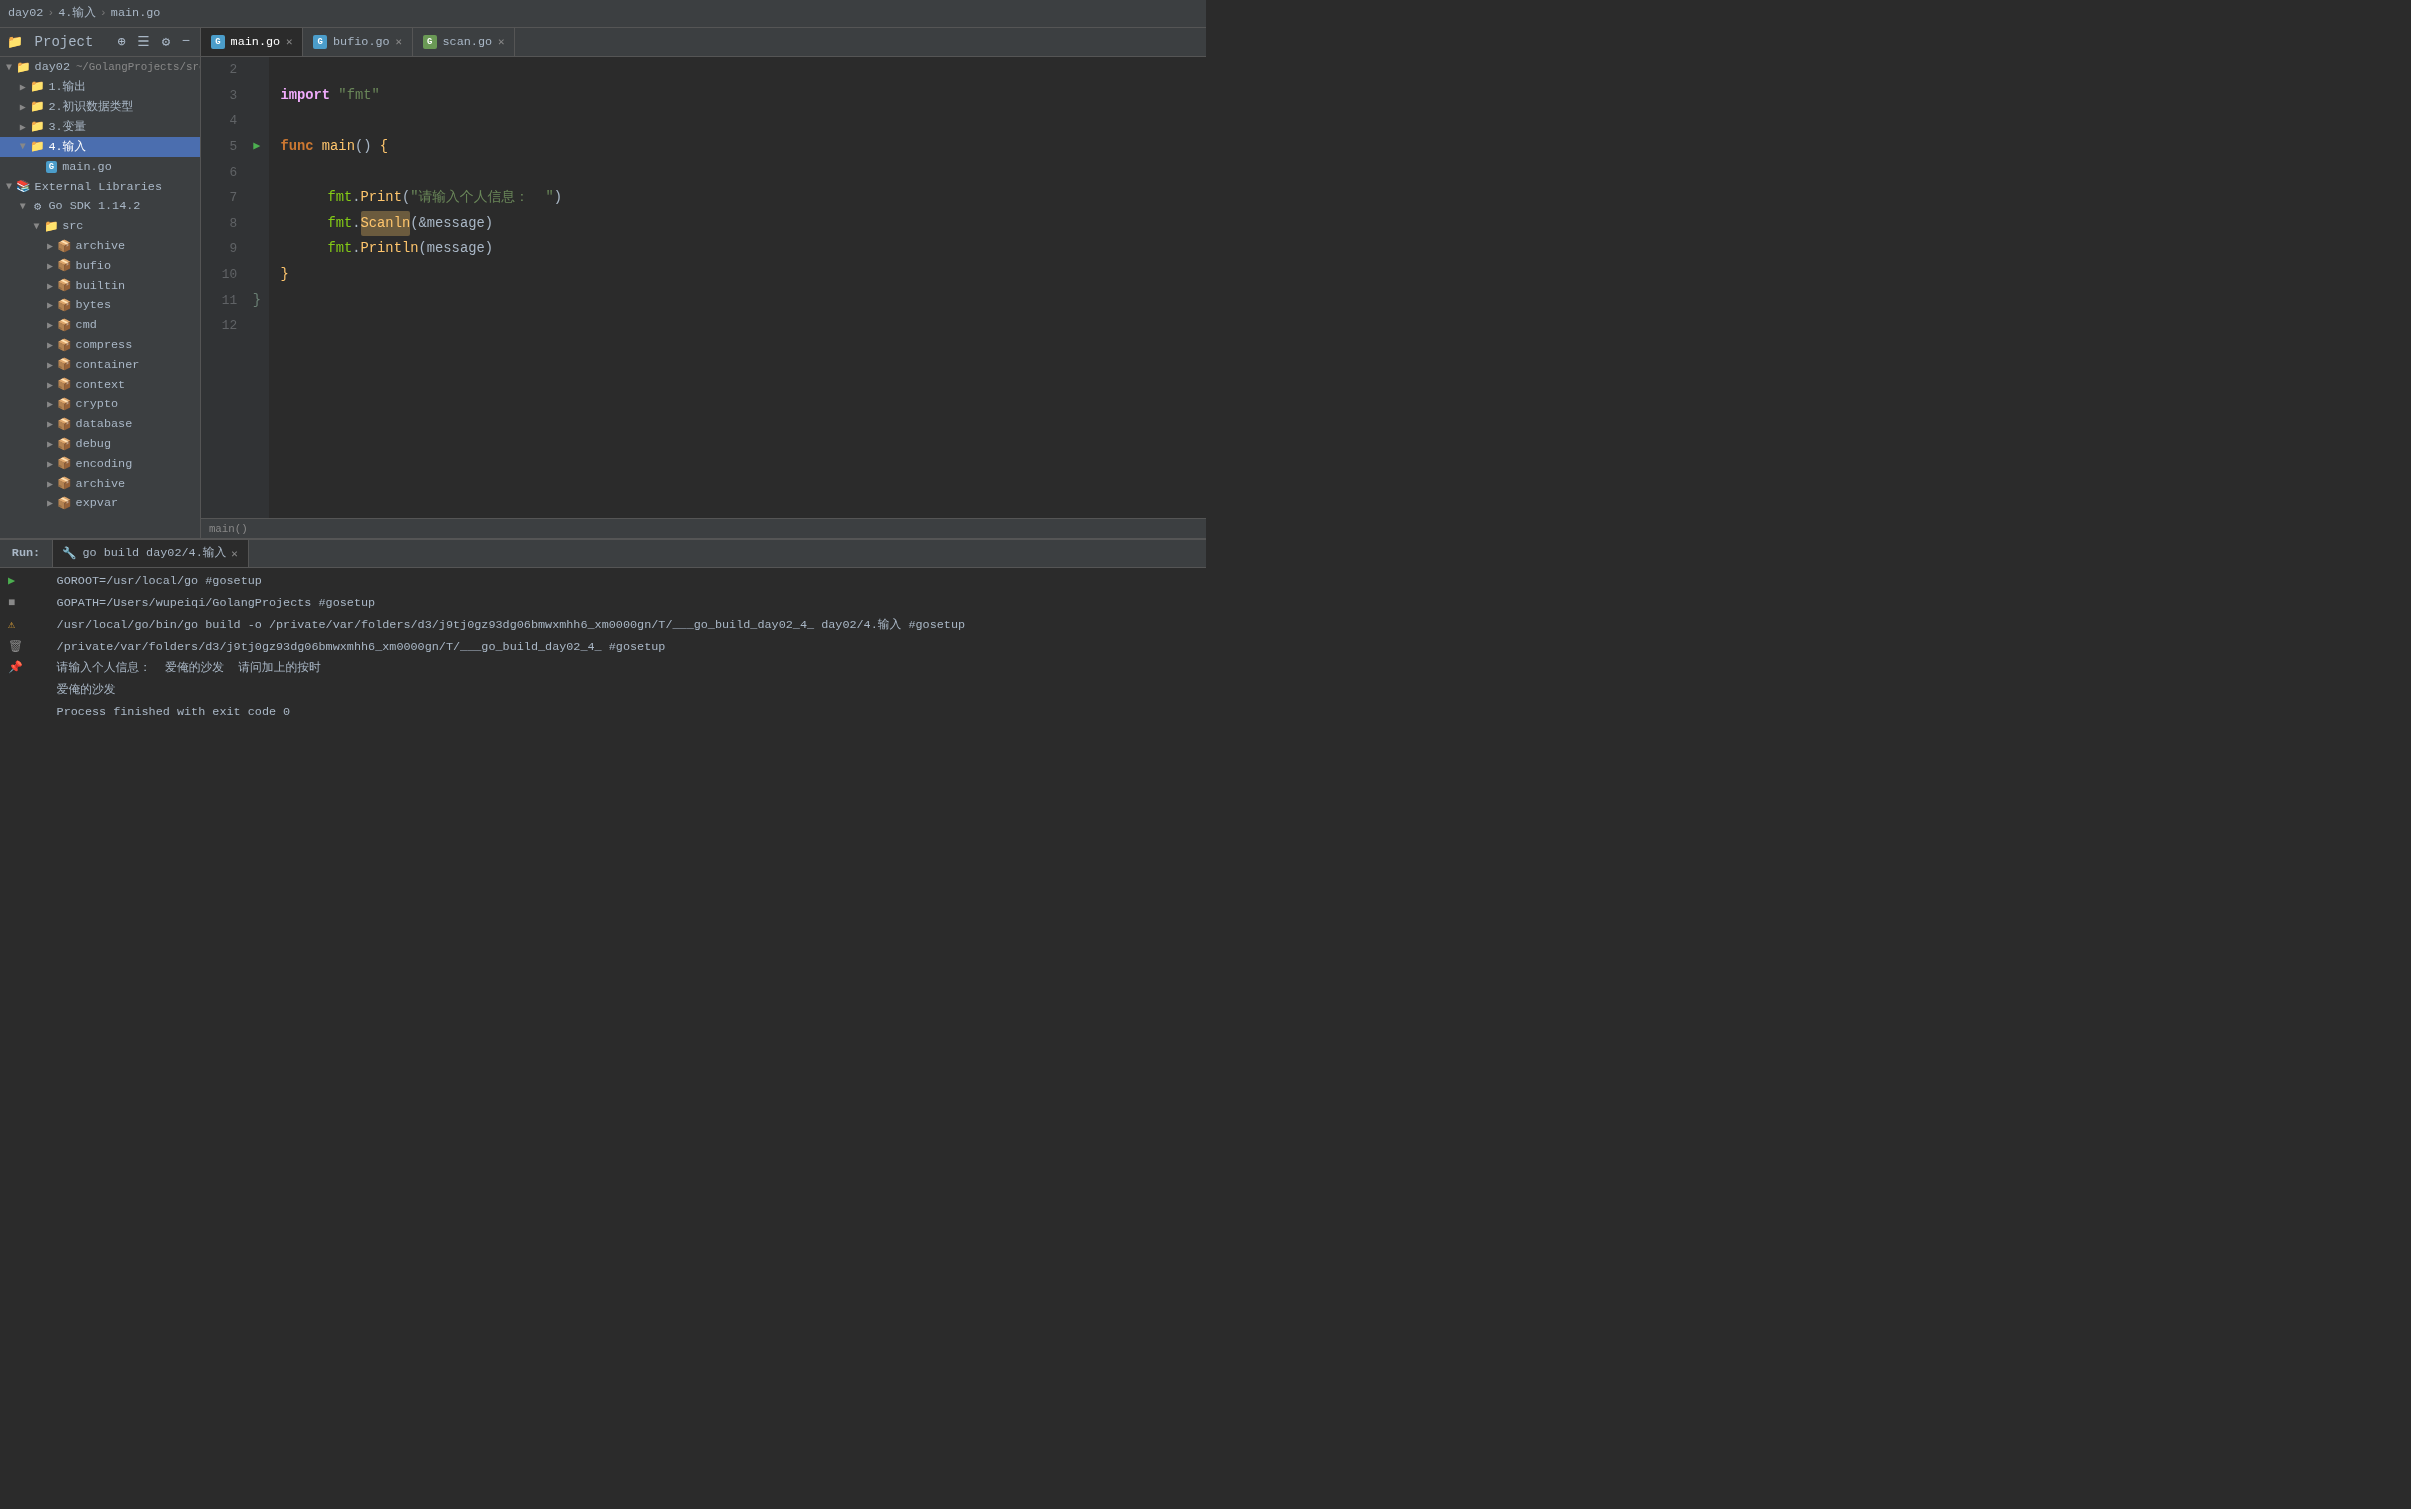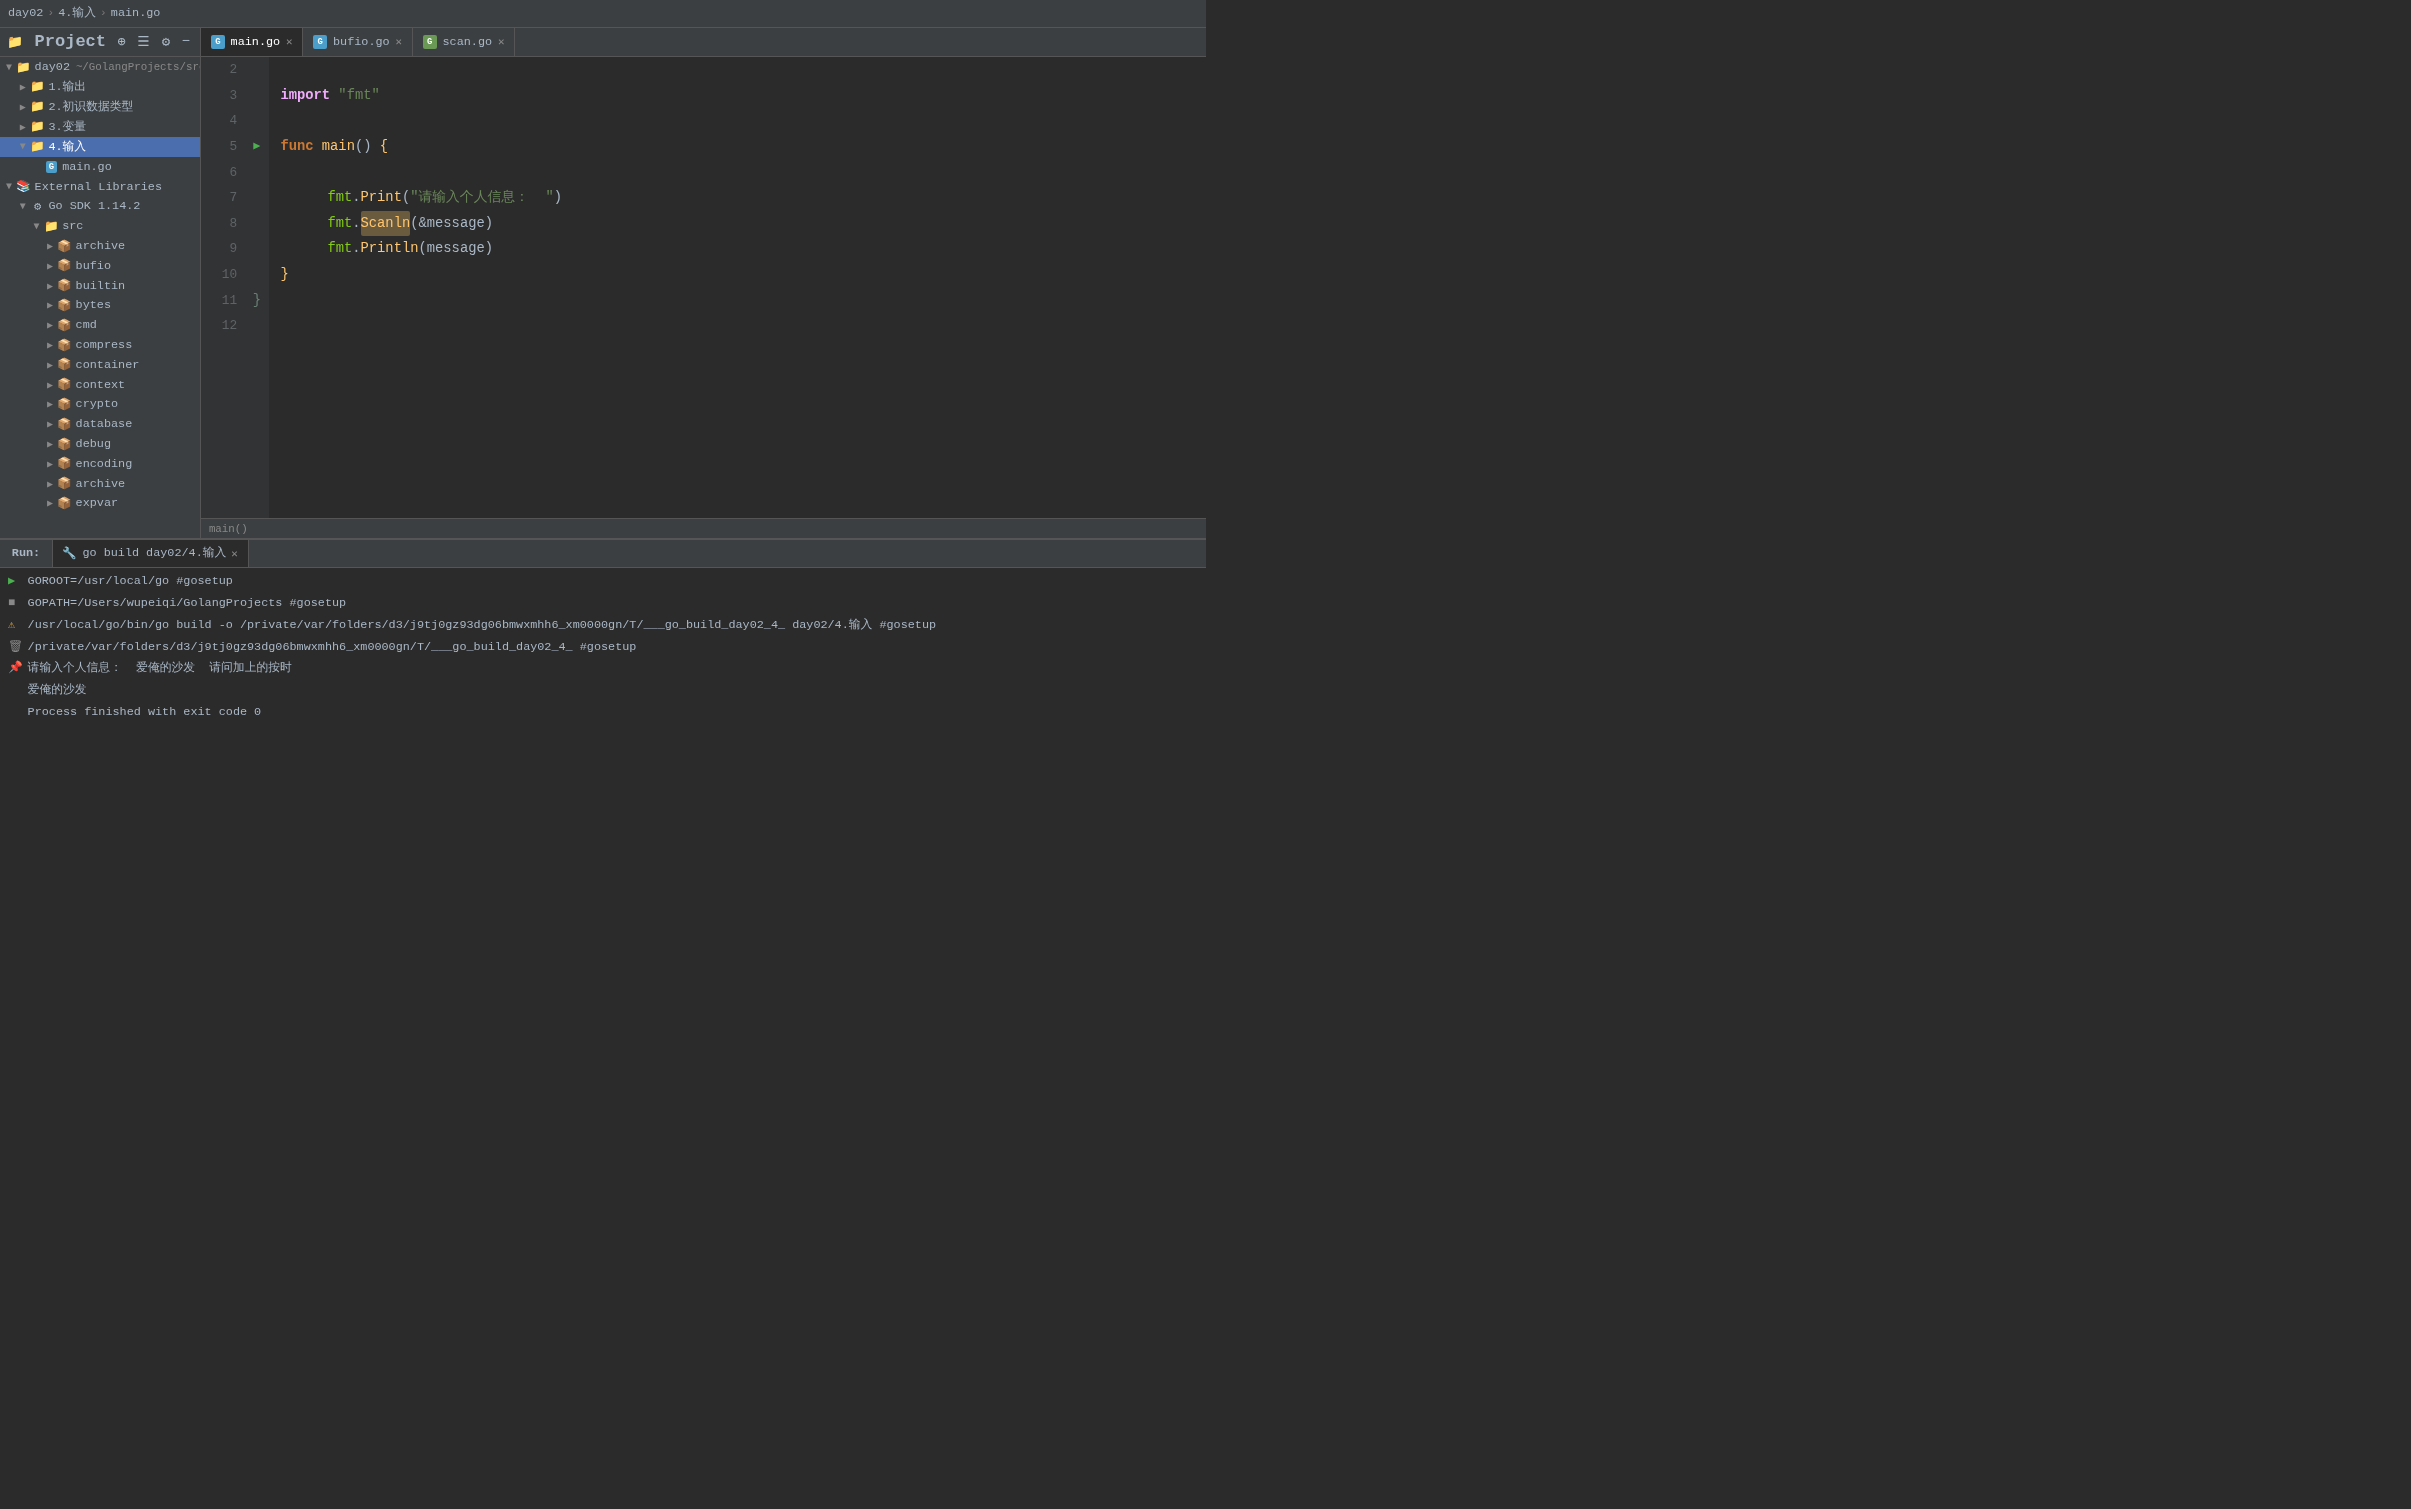--- a/index.html
+++ b/index.html
@@ -53,22 +53,22 @@
       display: flex;
       align-items: center;
       padding: 3.9px 7.9px;
       background: #3c3f41;
       border-bottom: 1px solid #555;
       gap: 7.9px;
       height: 29.6px;
     }
     .sidebar-toolbar-title {
       flex: 1;
-      font-size: 17px;
-      font-weight: bold;
+      font-size: 14px;
+      font-weight: normal;
       color: #a9b7c6;
     }
     .sidebar-icon-btn {
       cursor: pointer;
       color: #a9b7c6;
       font-size: 13.8px;
       padding: 2px;
     }
 
     .tree-item {
@@ -288,21 +288,21 @@
     .run-line-icon {
       width: 19.7px;
       flex-shrink: 0;
       color: #4caf50;
       font-size: 11.8px;
     }
     .run-line-icon.stop { color: #888; }
     .run-line-icon.warning { color: #e8a838; }
     .run-line-icon.trash { color: #888; }
     .run-line-icon.pin { color: #888; }
-    .run-line-text { color: #a9b7c6; white-space: pre-wrap; word-break: break-all; }
+    .run-line-text { color: #a9b7c6; white-space: pre-wrap; word-break: break-all; margin-left: 29px; }
 
     .folder-icon { color: #dcb67a; }
     .go-icon { color: #4b9dca; font-size: 9.9px; font-weight: bold; }
     .pkg-icon { color: #dcb67a; }
   </style>
 </head>
 <body>
 
 <div class="top-bar">
   <span class="breadcrumb">

